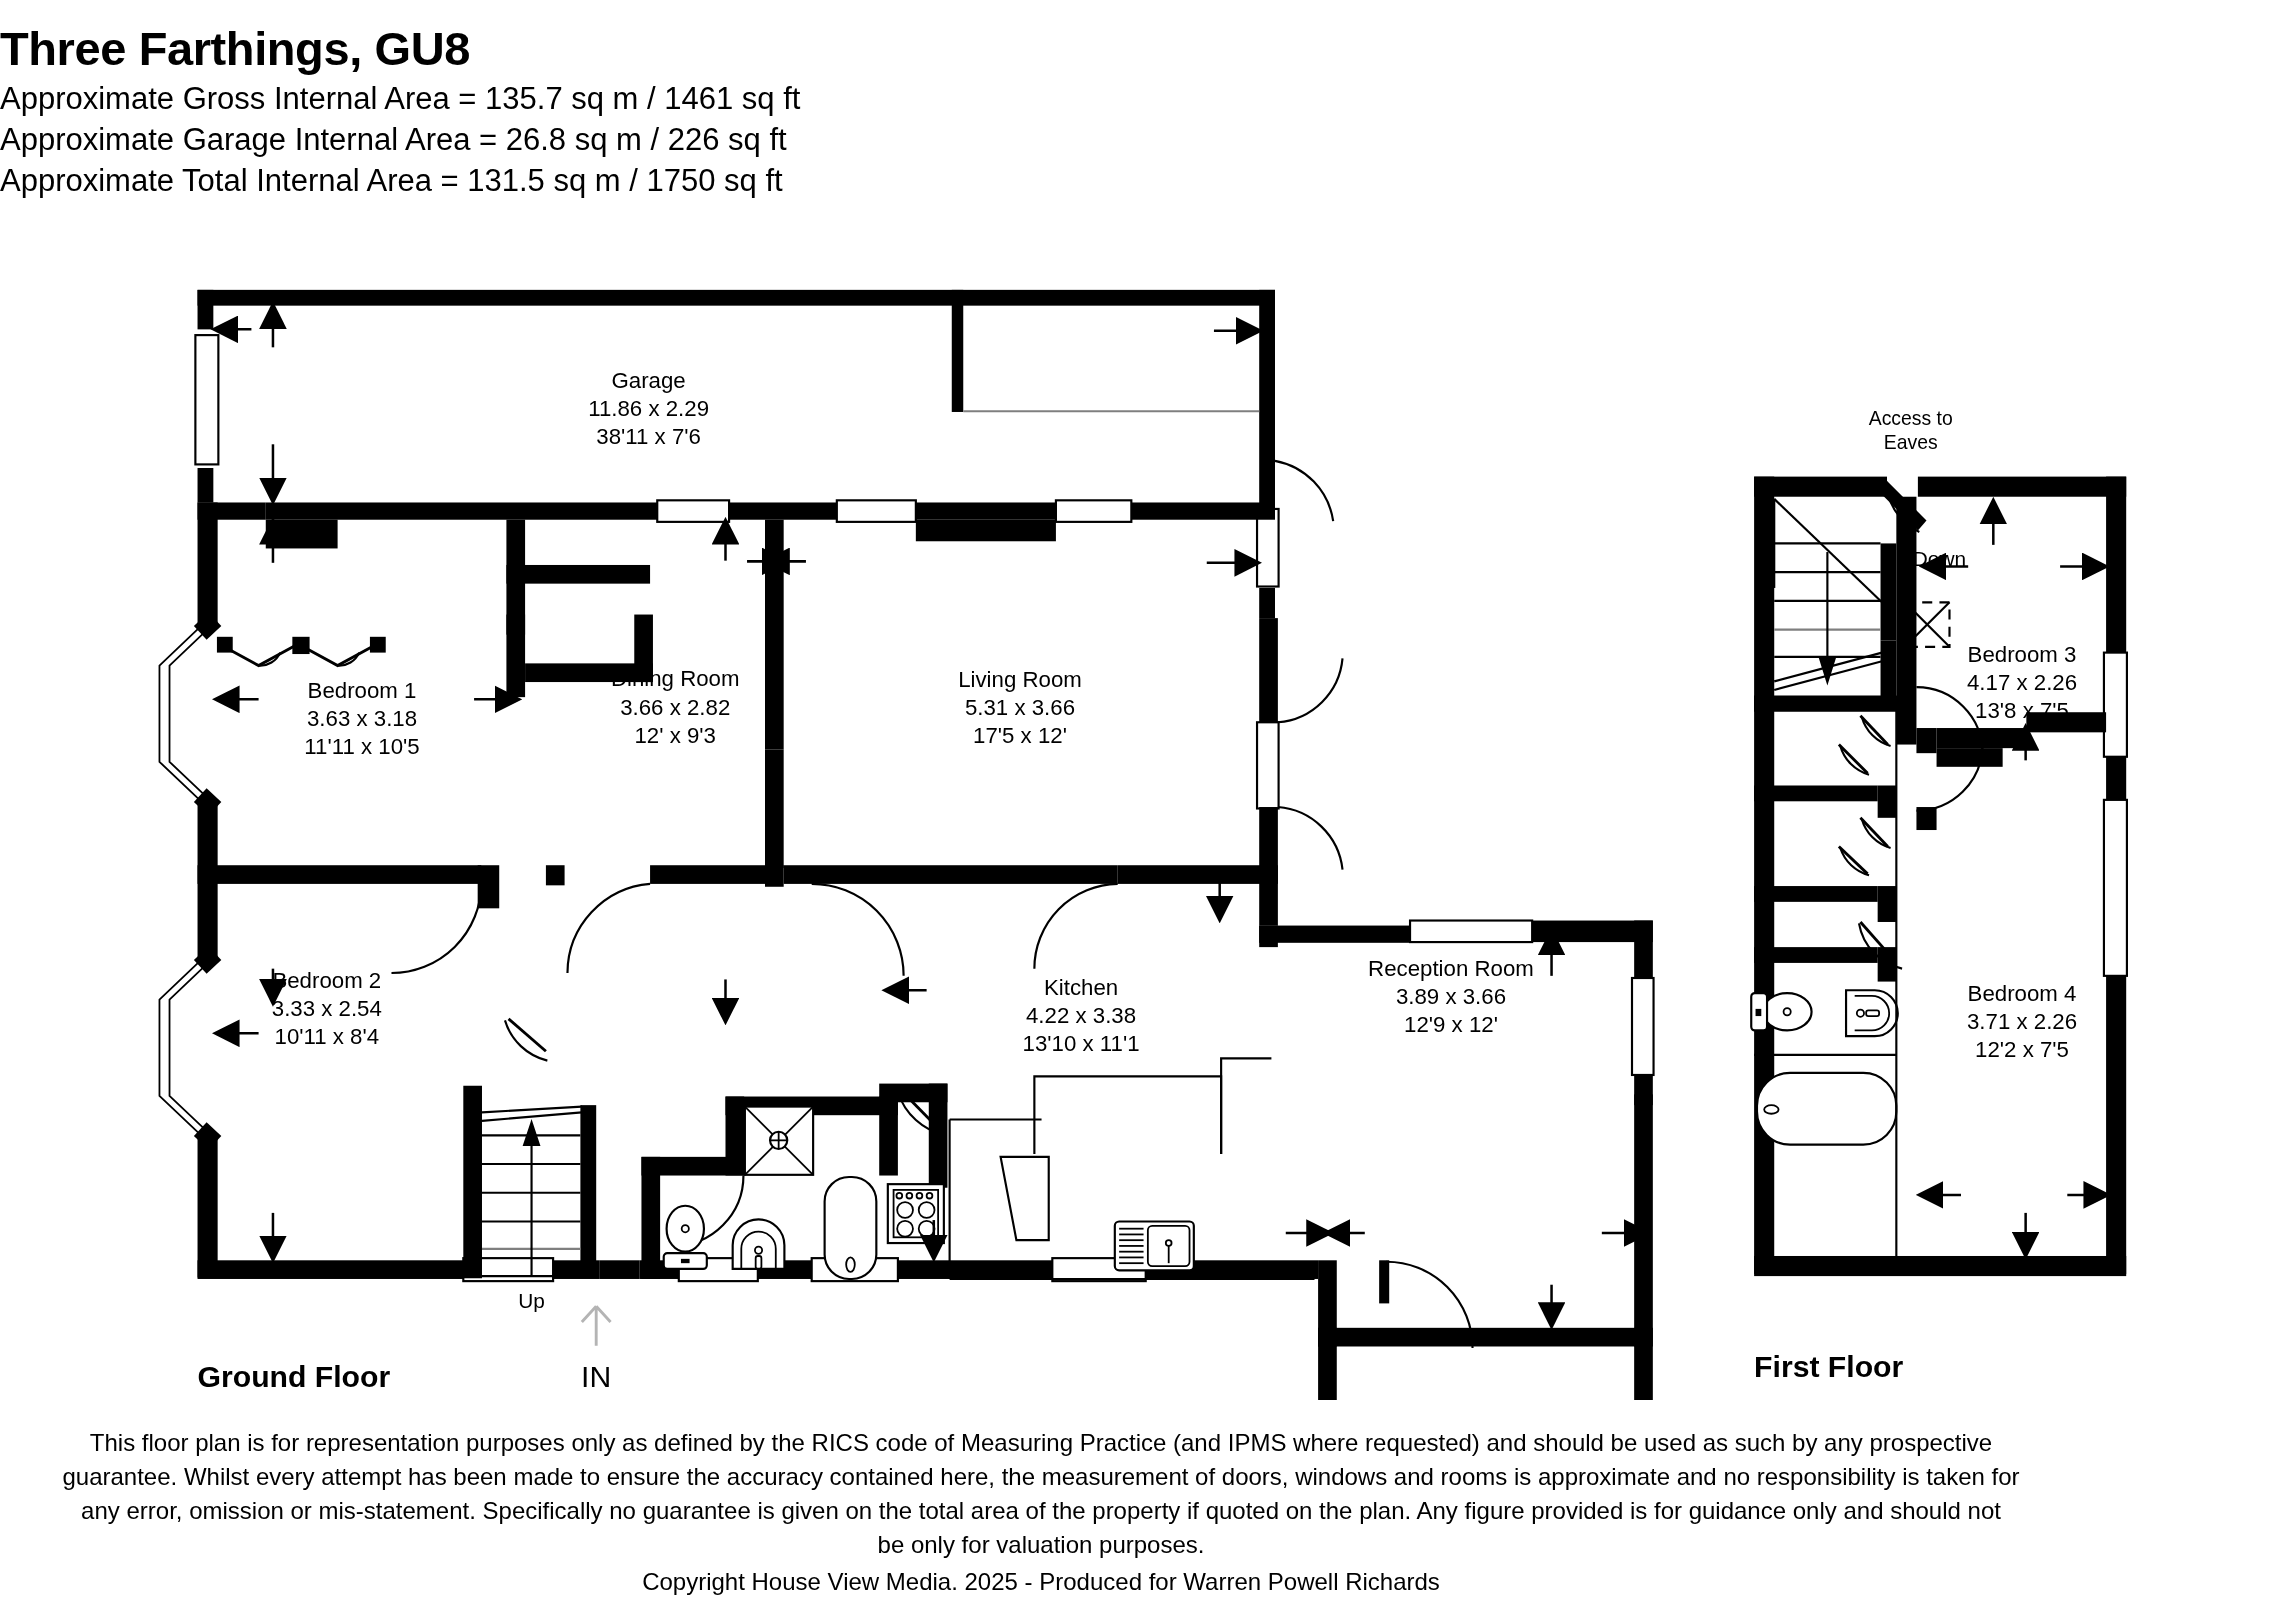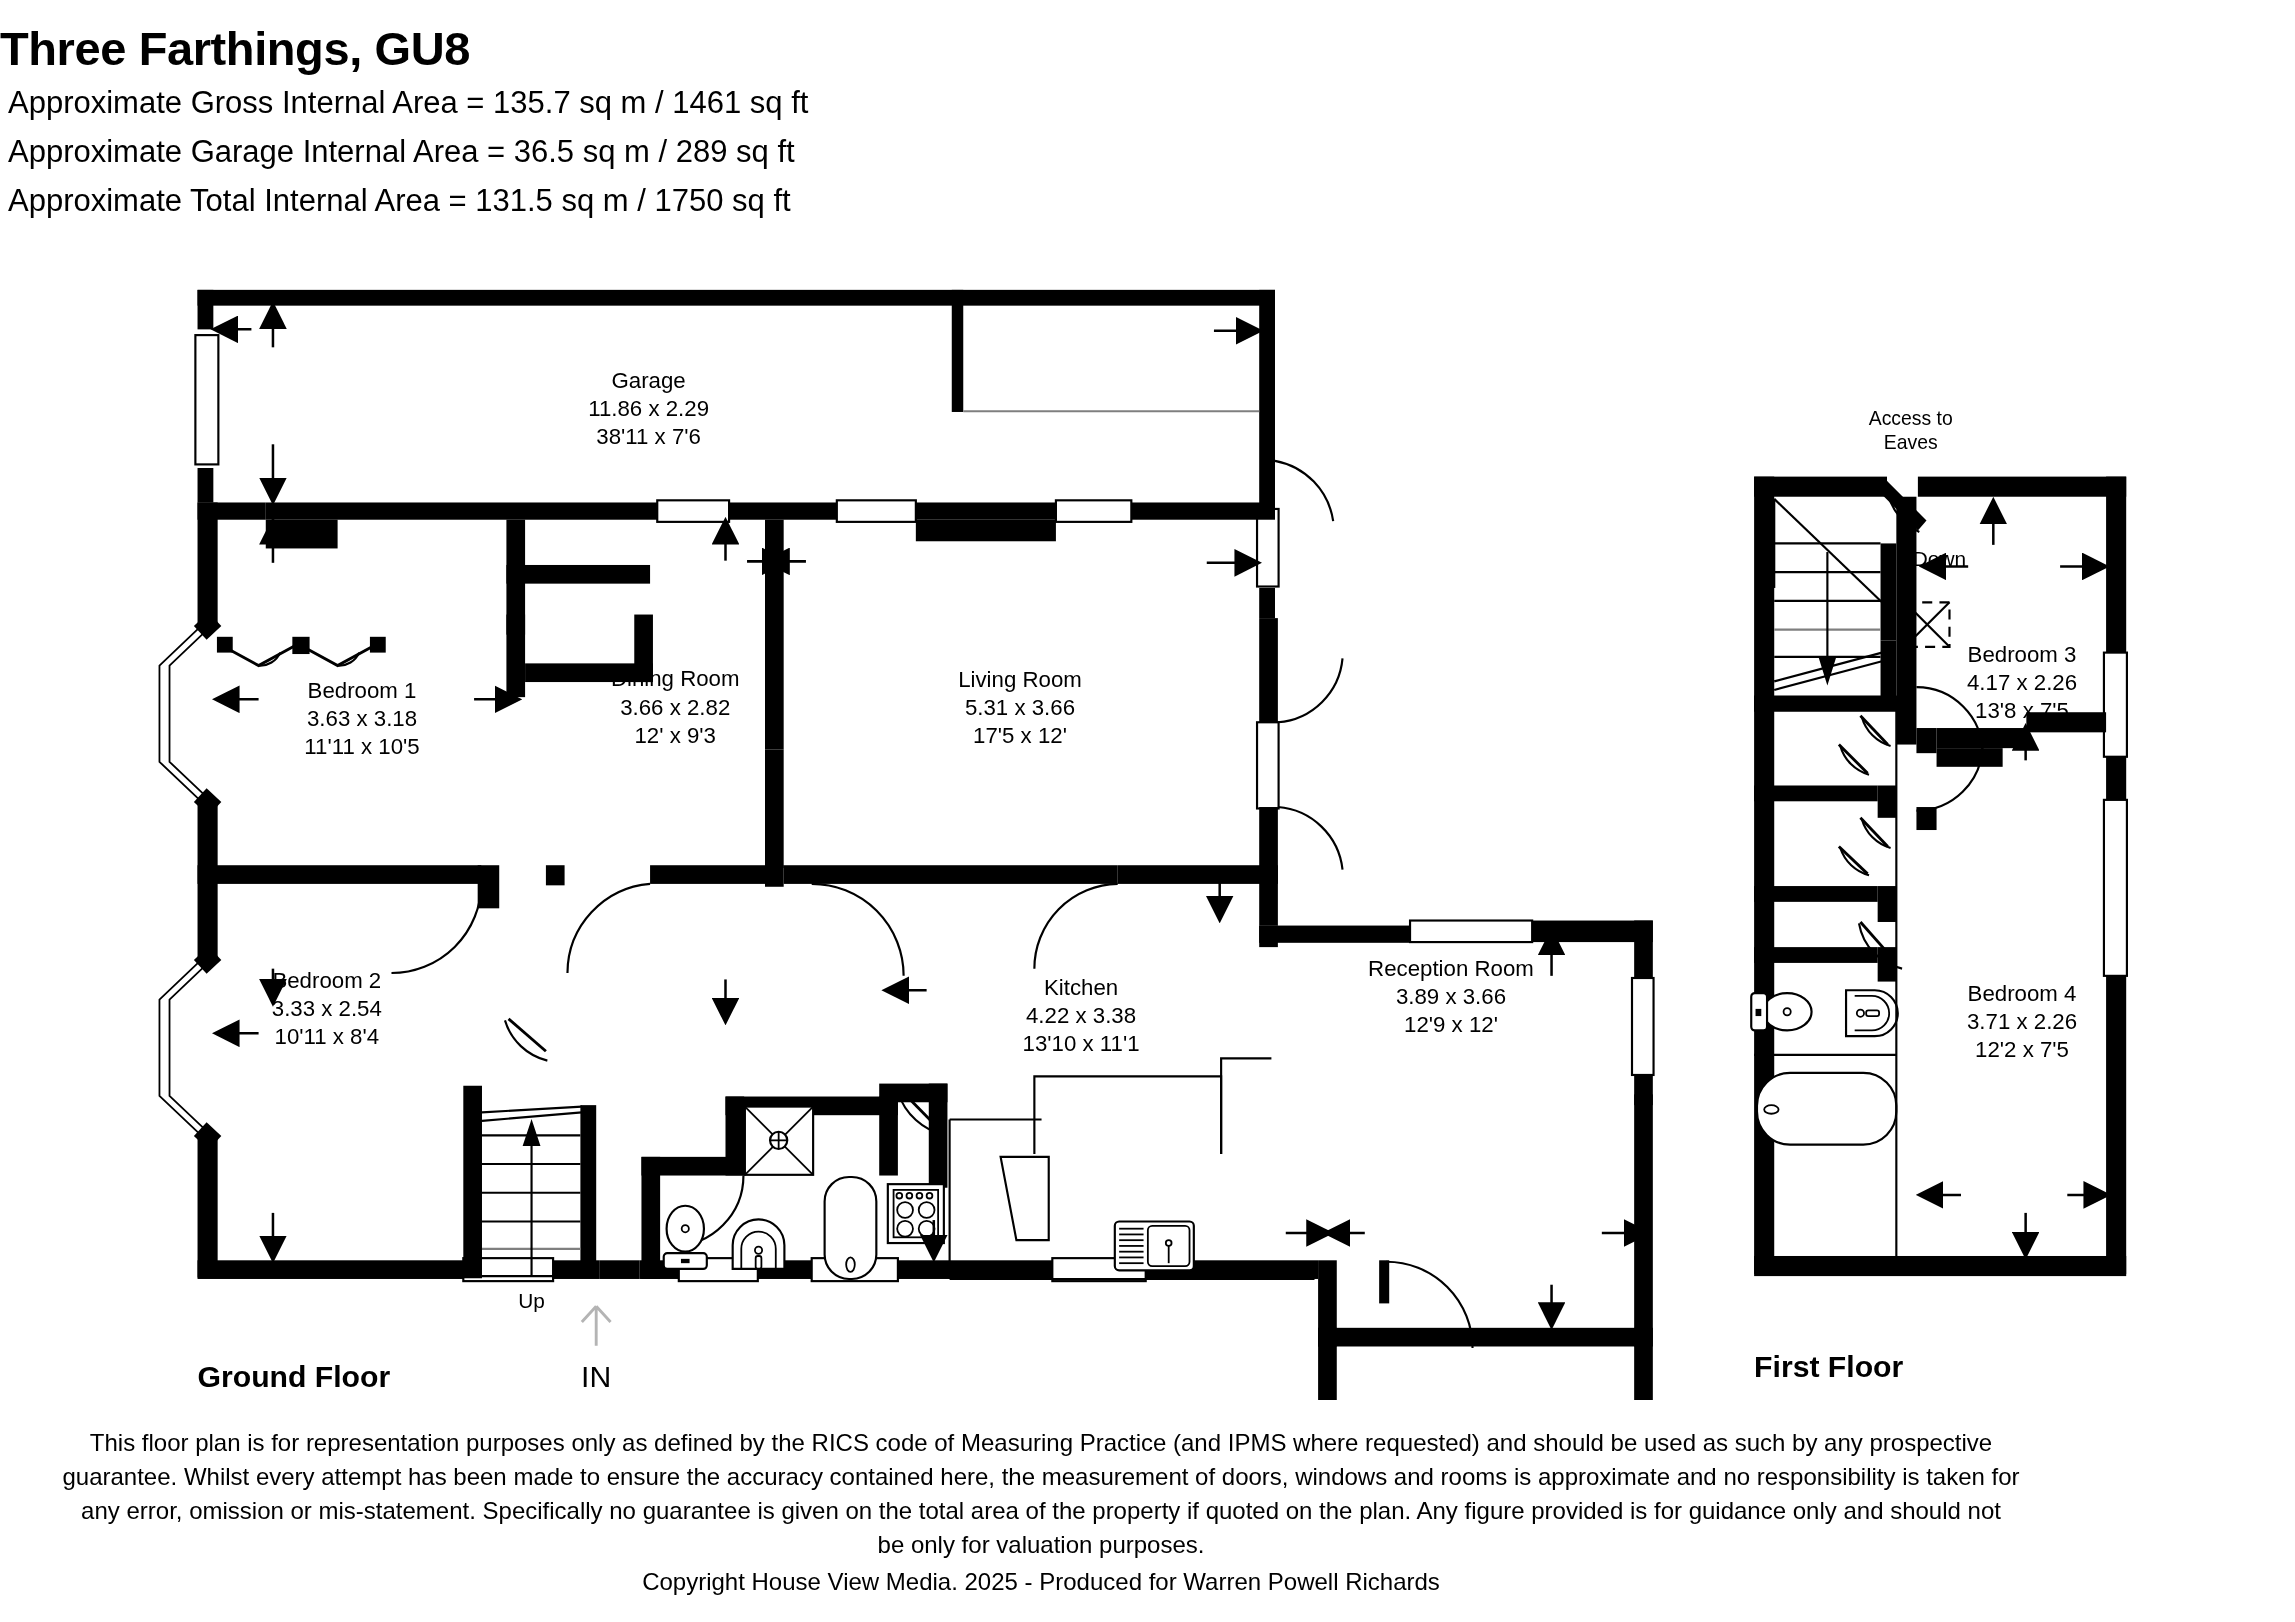--- a/index.html
+++ b/index.html
@@ -35,21 +35,21 @@
     font-size: 47px;
     font-weight: bold;
     letter-spacing: -0.4px;
     line-height: 1.08;
     margin: 0 0 4.3px 0;
   }
   .area-line {
     font-size: 31px;
     font-weight: normal;
     line-height: 1.32;
-    margin: 8px;
+    margin: 0;
   }
 
   
   .plan-wrap {
     position: absolute;
     top: 250px;
     left: 0;
     width: 2295px;
     height: 1150px;
   }
@@ -126,21 +126,21 @@
   .footer .copy { margin-top: 2.9px; }
 </style>
 </head>
 <body>
 
 <div class="page">
 
   <div class="header">
     <div class="title">Three Farthings, GU8</div>
     <div class="area-line">Approximate Gross Internal Area = 135.7 sq m / 1461 sq ft</div>
-    <div class="area-line">Approximate Garage Internal Area = 36.5 sq m / 289 sq ft</div>
+    <div class="area-line">Approximate Garage Internal Area = 26.8 sq m / 226 sq ft</div>
     <div class="area-line">Approximate Total Internal Area = 131.5 sq m / 1750 sq ft</div>
   </div>
 
   <div class="plan-wrap">
   <svg class="plan" width="2295" height="1150" viewBox="0 0 3195 1600" xmlns="http://www.w3.org/2000/svg">
 
     <defs>
       <marker id="ar" markerWidth="11" markerHeight="11" refX="9" refY="5.5" orient="auto">
         <path d="M0,0 L11,5.5 L0,11 z" fill="#000"></path>
       </marker>

